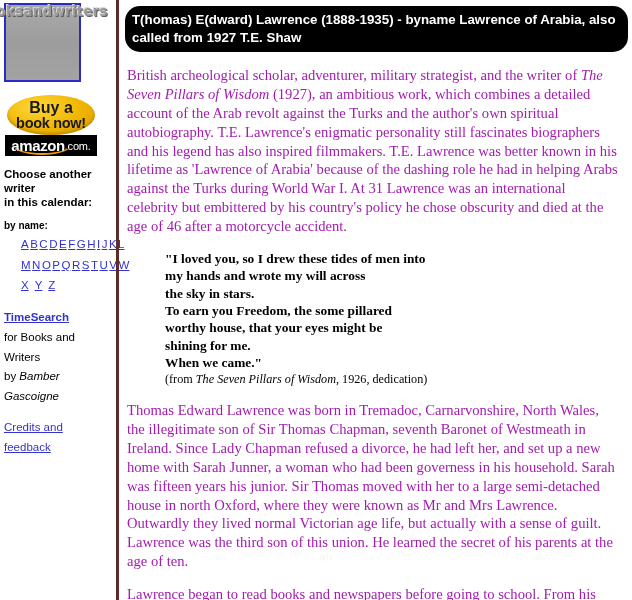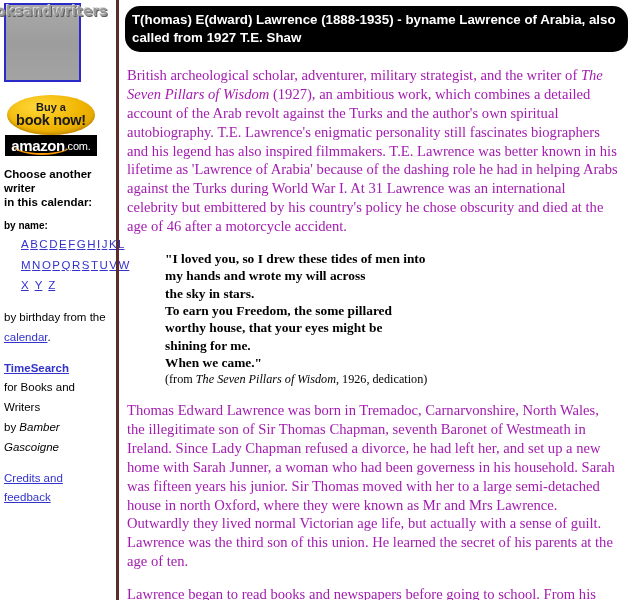--- a/index.html
+++ b/index.html
@@ -76,21 +76,21 @@
   .amz-oval-text {
     position: absolute;
     left: 0; top: 0; width: 92px; height: 40px;
     display: flex; flex-direction: column;
     align-items: center; justify-content: center;
     line-height: 1.0;
   }
   .amz-oval-text b {
     font-family: "Liberation Sans", sans-serif;
     font-weight: bold;
-    font-size: 11px;
+    font-size: 16px;
     color: #1a1a1a;
   }
   .amz-oval-text b.l2 { font-size: 14.5px; letter-spacing: -0.3px; }
   .amz-bar {
     height: 21px;
     background: #000000;
     display: flex;
     align-items: center;
     justify-content: center;
     position: relative;
@@ -249,24 +249,20 @@
     </div>
 
     <div class="side-label">by name:</div>
 
     <div class="alpha">
       <a href="#">A</a><a href="#">B</a><a href="#">C</a><a href="#">D</a><a href="#">E</a><a href="#">F</a><a href="#">G</a><a href="#">H</a><a href="#">I</a><a href="#">J</a><a href="#">K</a><a href="#">L</a><br>
       <a href="#">M</a><a href="#">N</a><a href="#">O</a><a href="#">P</a><a href="#">Q</a><a href="#">R</a><a href="#">S</a><a href="#">T</a><a href="#">U</a><a href="#">V</a><a href="#">W</a><br>
       <a href="#">X</a> <a href="#">Y</a> <a href="#">Z</a>
     </div>
 
-    <div class="block">
-      <span class="plain">by birthday from the</span><br>
-      <a href="#" class="sidelink">calendar</a><span class="plain">.</span>
-    </div>
 
     <div class="block">
       <a href="#" class="sidelink bold">TimeSearch</a><br>
       <span class="plain">for Books and Writers</span><br>
       <span class="plain">by </span><span class="ital">Bamber Gascoigne</span>
     </div>
 
     <div class="block">
       <a href="#" class="sidelink">Credits and feedback</a>
     </div>

